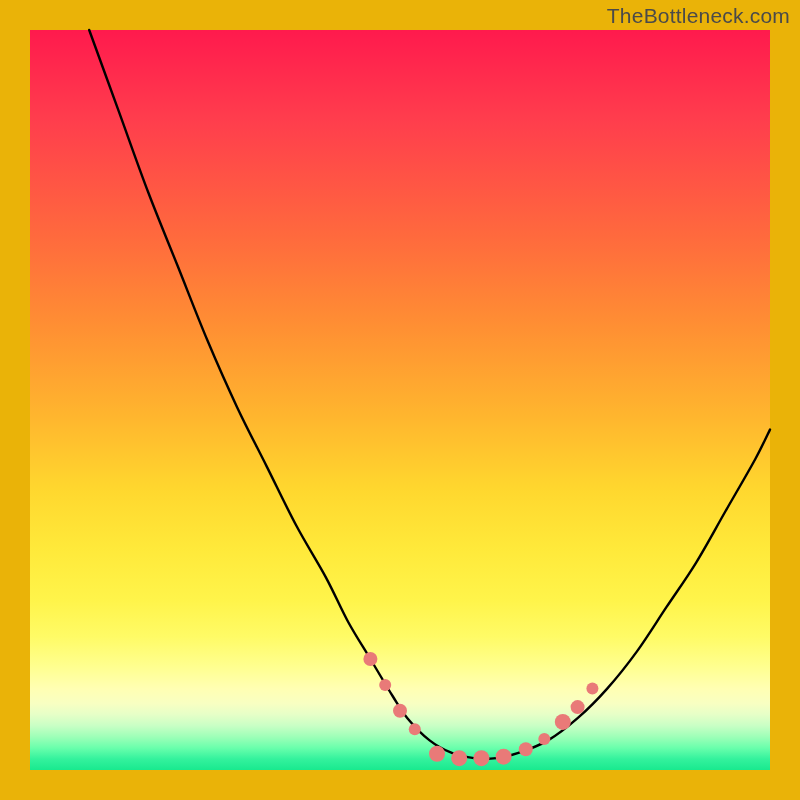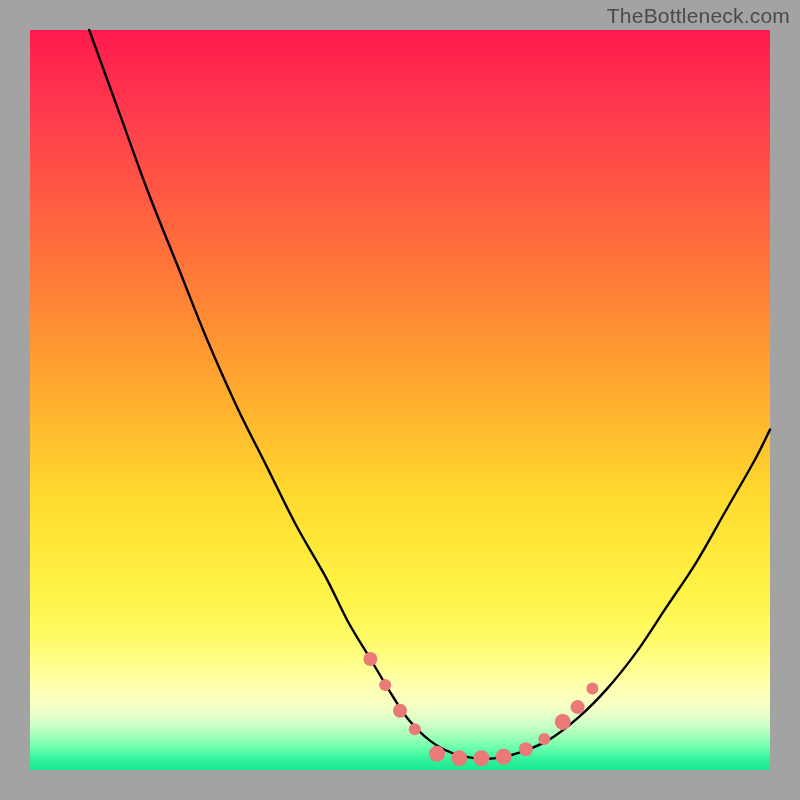--- a/index.html
+++ b/index.html
@@ -8,21 +8,21 @@
     width: 800px;
     height: 800px;
     overflow: hidden;
     background: #000;
     font-family: Arial, Helvetica, sans-serif;
   }
   .frame {
     position: relative;
     width: 800px;
     height: 800px;
-    background: #a3a3a3;
+    background: #eab308;
   }
   .plot-area {
     position: absolute;
     left: 30px;
     top: 30px;
     width: 740px;
     height: 740px;
     
     background: linear-gradient(
       to bottom,

